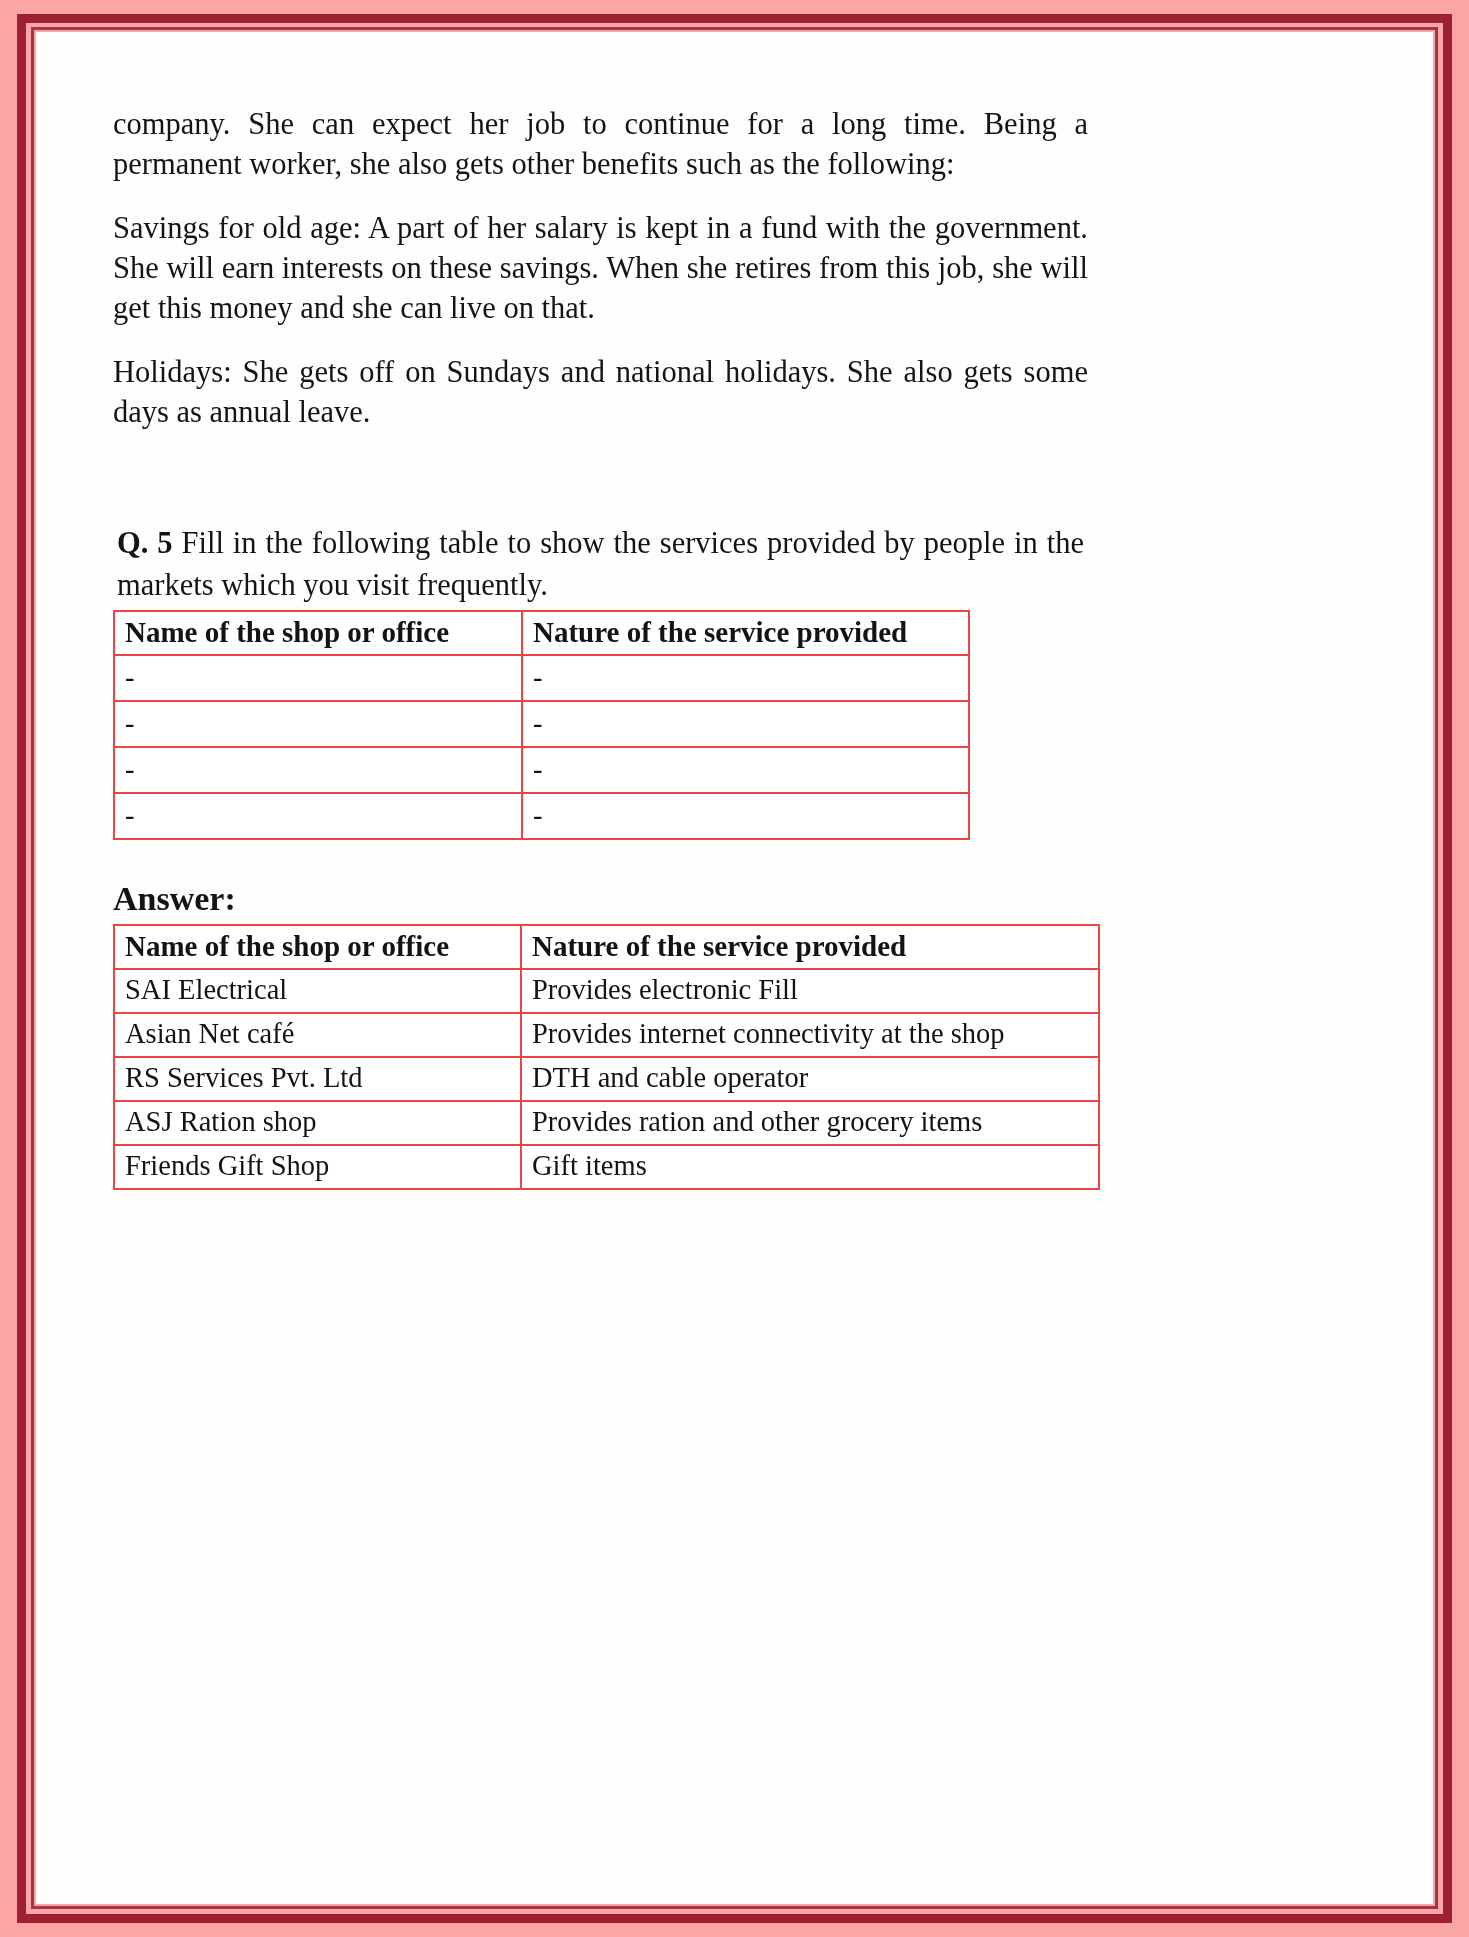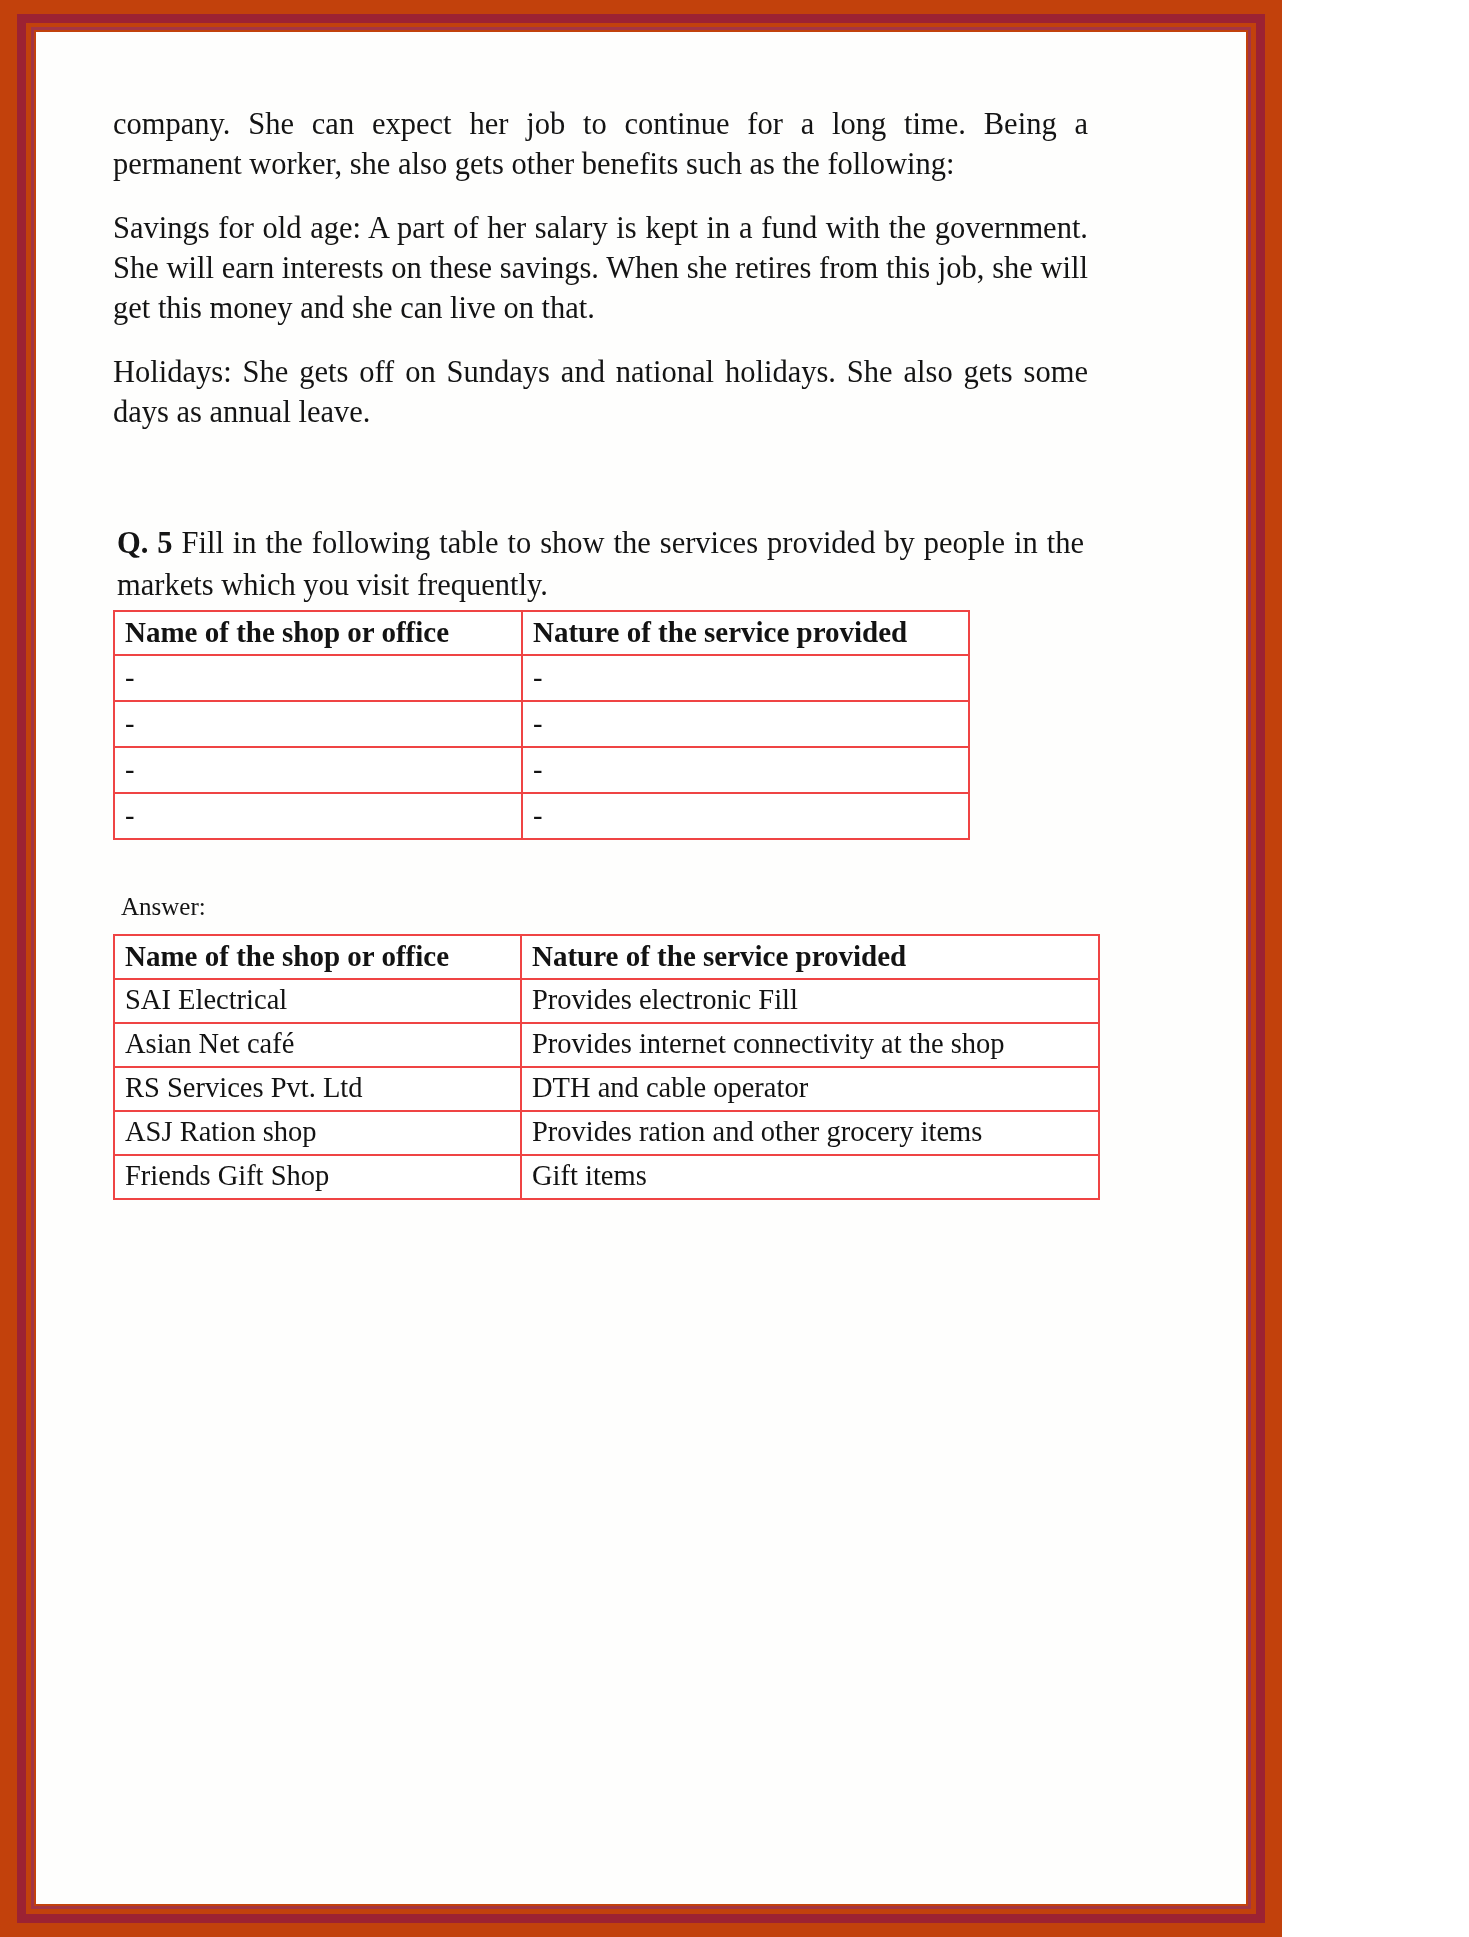--- a/index.html
+++ b/index.html
@@ -12,23 +12,23 @@
     height: 1937px;
     font-family: "Liberation Serif", "DejaVu Serif", serif;
     color: #111111;
     overflow: hidden;
   }
 
   
   .page {
     position: absolute;
     left: 0; top: 0;
-    width: 1282px;
+    width: 1469px;
     height: 1937px;
-    background: #c2410c;
+    background: #fca5a5;
     box-sizing: border-box;
     padding-left: 24px;
   }
   .frame-outer {
     position: absolute;
     left: 17px; top: 14px;
     right: 17px; bottom: 14px;
     border: 9px solid #9c2233;
     box-sizing: border-box;
   }
@@ -73,24 +73,25 @@
     font-size: 30.5px;
     line-height: 42px;
     text-align: justify;
     color: #141414;
   }
   .qnum {
     font-weight: bold;
   }
 
   .answer-label {
-    margin: 8px;
-    font-size: 25px;
+    margin: 0;
+    font-size: 34px;
     line-height: 38px;
     color: #141414;
+    font-weight: bold;
   }
 
   
   table.doc-table {
     border-collapse: collapse;
     table-layout: fixed;
     background: #ffffff;
   }
   table.doc-table td, table.doc-table th {
     border: 2px solid #ef4444;

